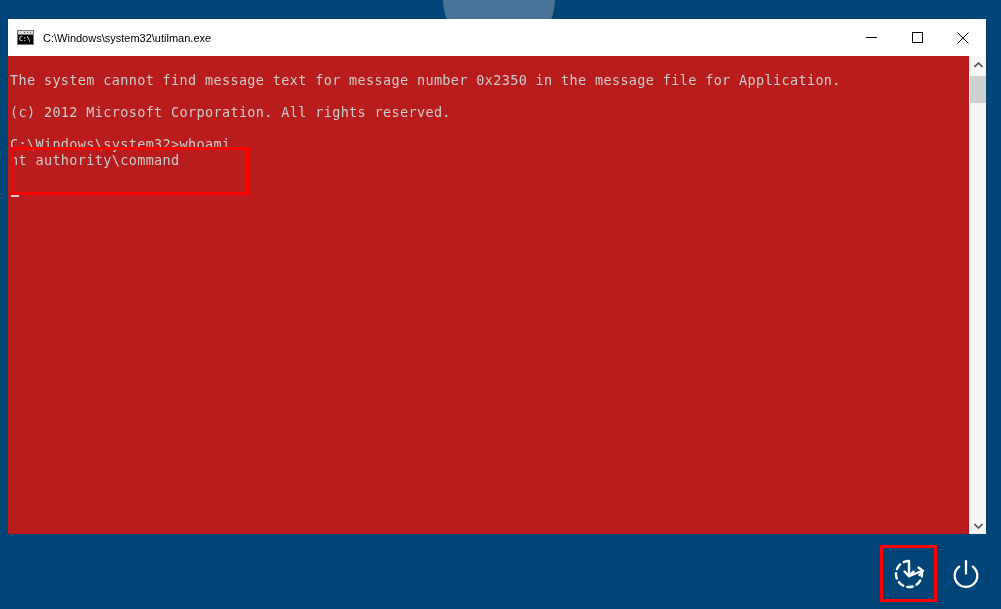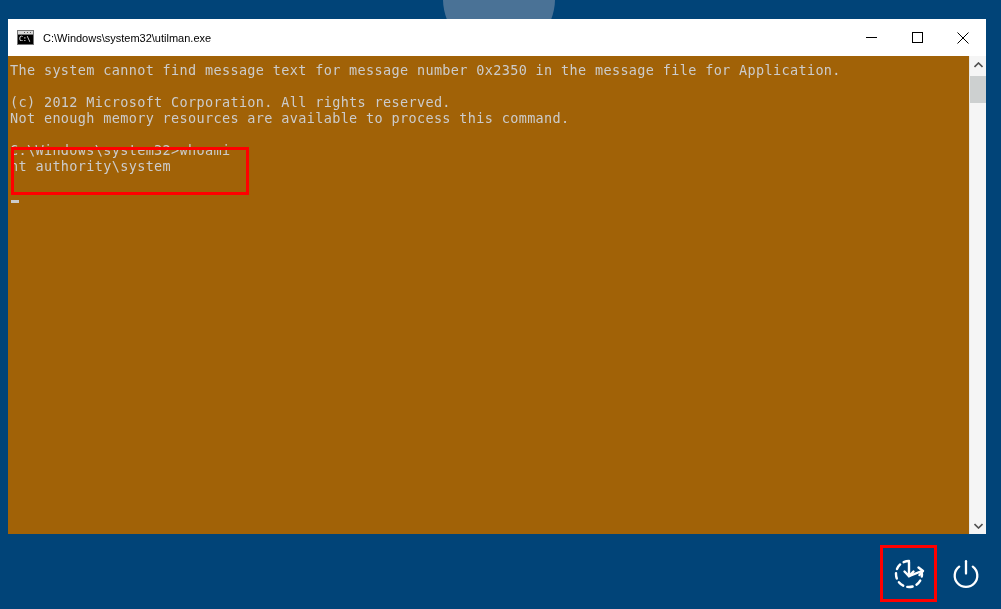--- a/index.html
+++ b/index.html
@@ -113,23 +113,23 @@
   }
   .win-ctrl svg { display: block; }
 
   
   #console-body {
     position: absolute;
     left: 0px;
     top: 37px;
     right: 17px;
     bottom: 0px;
-    background: #a16207;
+    background: #b91c1c;
     overflow: hidden;
-    padding: 6px 0 0 2px;
+    padding: 16px 0 0 2px;
     box-sizing: border-box;
   }
   .console-line {
     font-family: "DejaVu Sans Mono", monospace;
     font-size: 13.5px;
     line-height: 16px;
     color: #cccccc;
     white-space: pre;
     letter-spacing: 0.35px;
     height: 16px;
@@ -250,24 +250,23 @@
           <line x1="11.5" y1="0.5" x2="0.5" y2="11.5" stroke="#000" stroke-width="1"></line>
         </svg>
       </button>
     </div>
   </div>
 
   <div id="console-body">
     <div class="console-line">The system cannot find message text for message number 0x2350 in the message file for Application.</div>
     <div class="console-line blank">&nbsp;</div>
     <div class="console-line">(c) 2012 Microsoft Corporation. All rights reserved.</div>
-    <div class="console-line">Not enough memory resources are available to process this command.</div>
     <div class="console-line blank">&nbsp;</div>
     <div class="console-line">C:\Windows\system32&gt;whoami</div>
-    <div class="console-line">nt authority\system</div>
+    <div class="console-line">nt authority\command</div>
     <div class="console-line blank">&nbsp;</div>
     <div class="console-line"><span id="cursor-block"></span></div>
   </div>
 
   <div id="whoami-highlight"></div>
 
   <div id="console-scrollbar">
     <div class="sb-arrow">
       <svg width="9" height="6" viewBox="0 0 9 6">
         <path d="M0.5 5 L4.5 1 L8.5 5" fill="none" stroke="#505050" stroke-width="1.6"></path>

